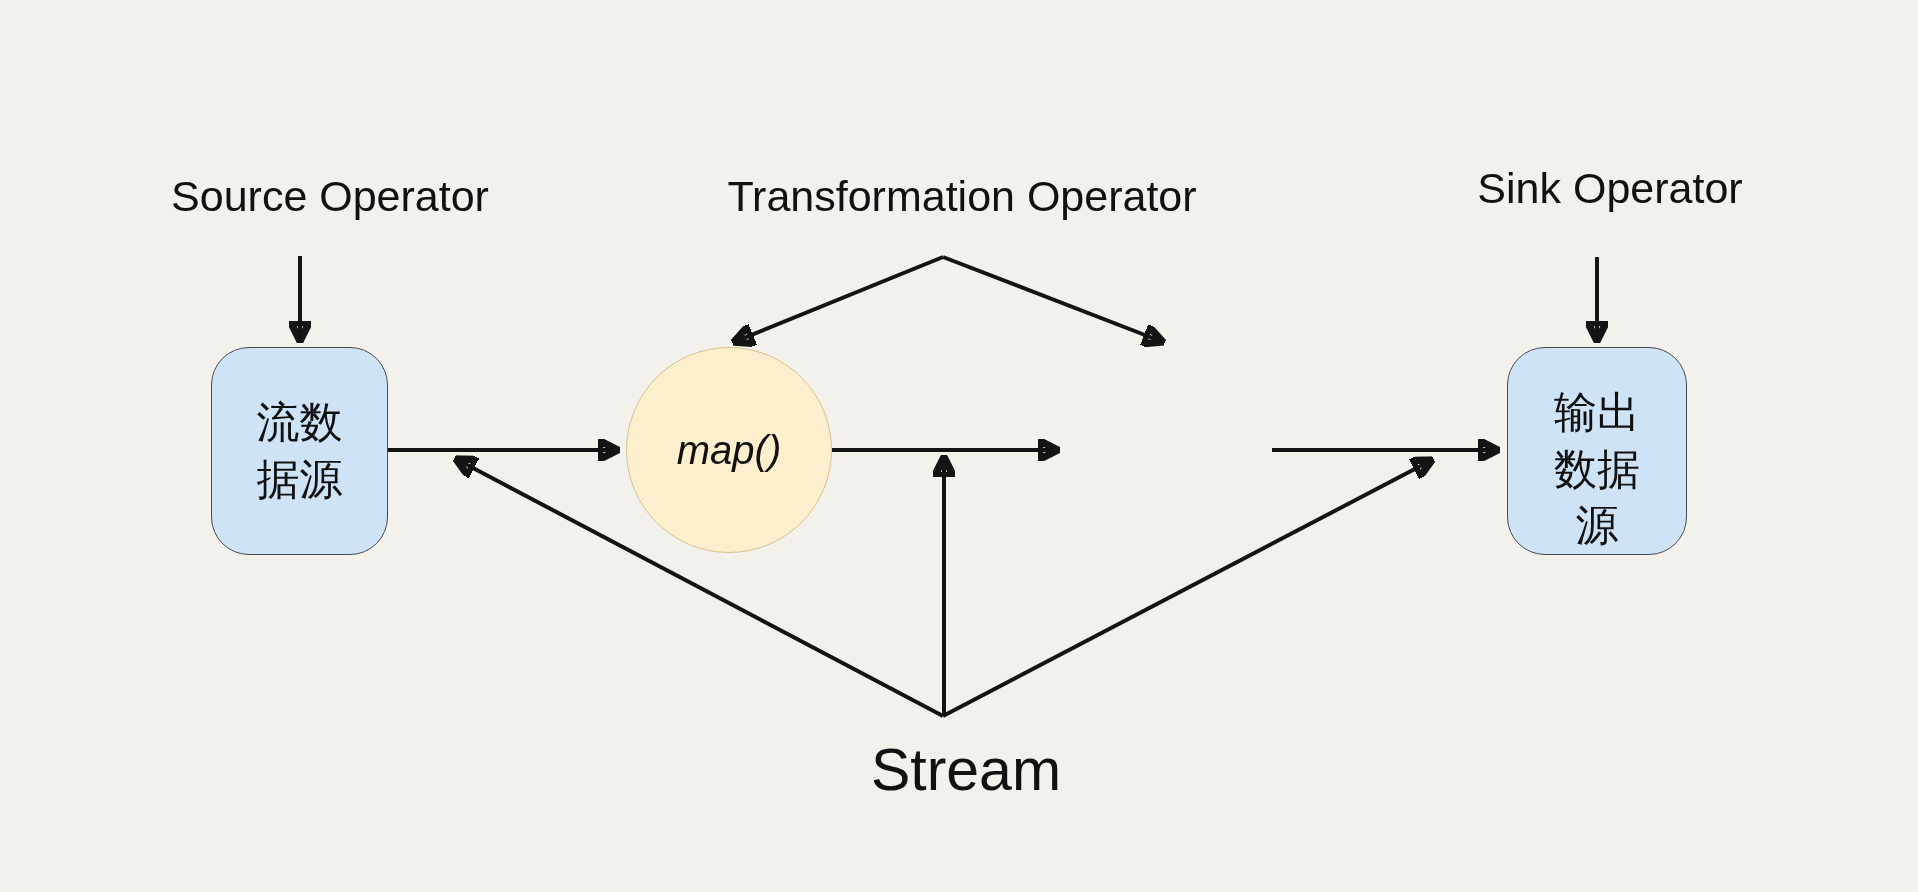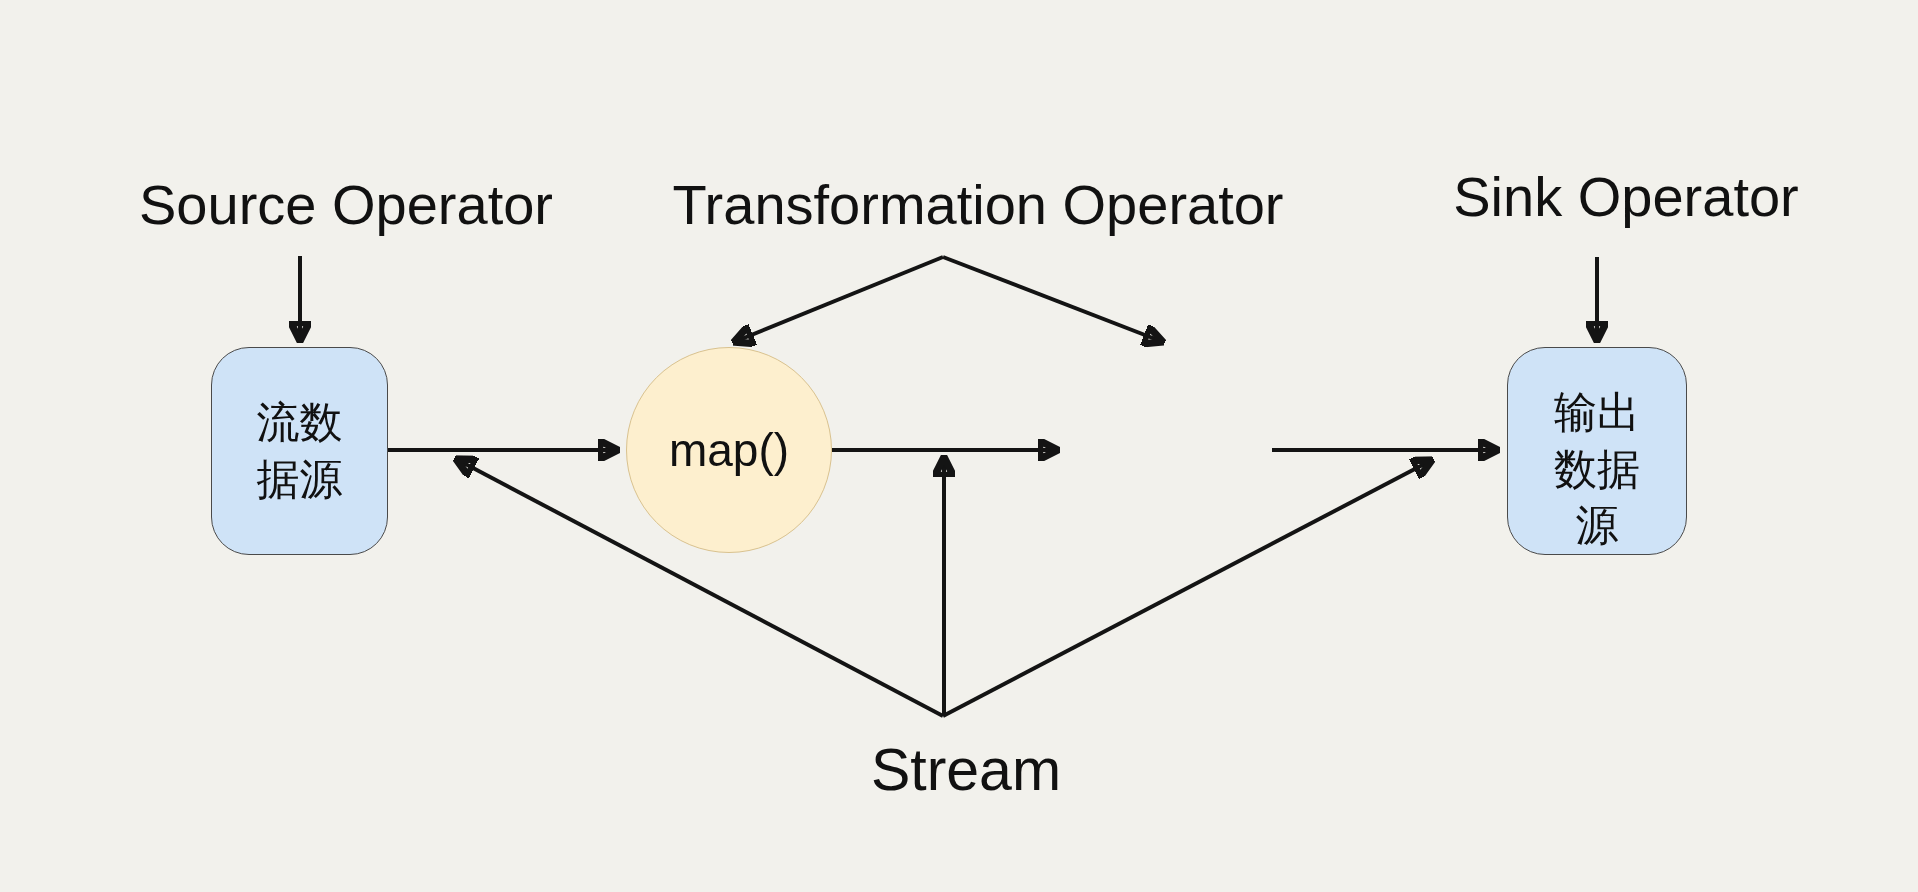--- a/index.html
+++ b/index.html
@@ -32,24 +32,23 @@
     pointer-events: none;
   }
   .edges-layer path {
     stroke: var(--line);
     stroke-width: 4;
     fill: none;
   }
   .op-label {
     position: absolute;
     transform: translateX(-50%);
-    font-size: 56px;
+    font-size: 43px;
     white-space: nowrap;
     color: var(--text);
-    margin-left: 16px;
   }
   .node {
     position: absolute;
     display: flex;
     align-items: center;
     justify-content: center;
     text-align: center;
   }
   .node-rect {
     background: var(--node_blue_fill);
@@ -61,23 +60,24 @@
     border: 1.5px solid var(--node_yellow_border);
     border-radius: 50%;
   }
   .node-label {
     font-size: 43px;
     line-height: 1.32;
     white-space: pre-line;
     color: var(--text);
   }
   .fn-label {
-    font-size: 46px;
+    font-size: 40px;
     white-space: nowrap;
     color: var(--text);
+    font-style: italic;
   }
   .stream-label {
     position: absolute;
     transform: translateX(-50%);
     font-size: 59px;
     white-space: nowrap;
     color: var(--text);
   }
 </style>
 </head>

